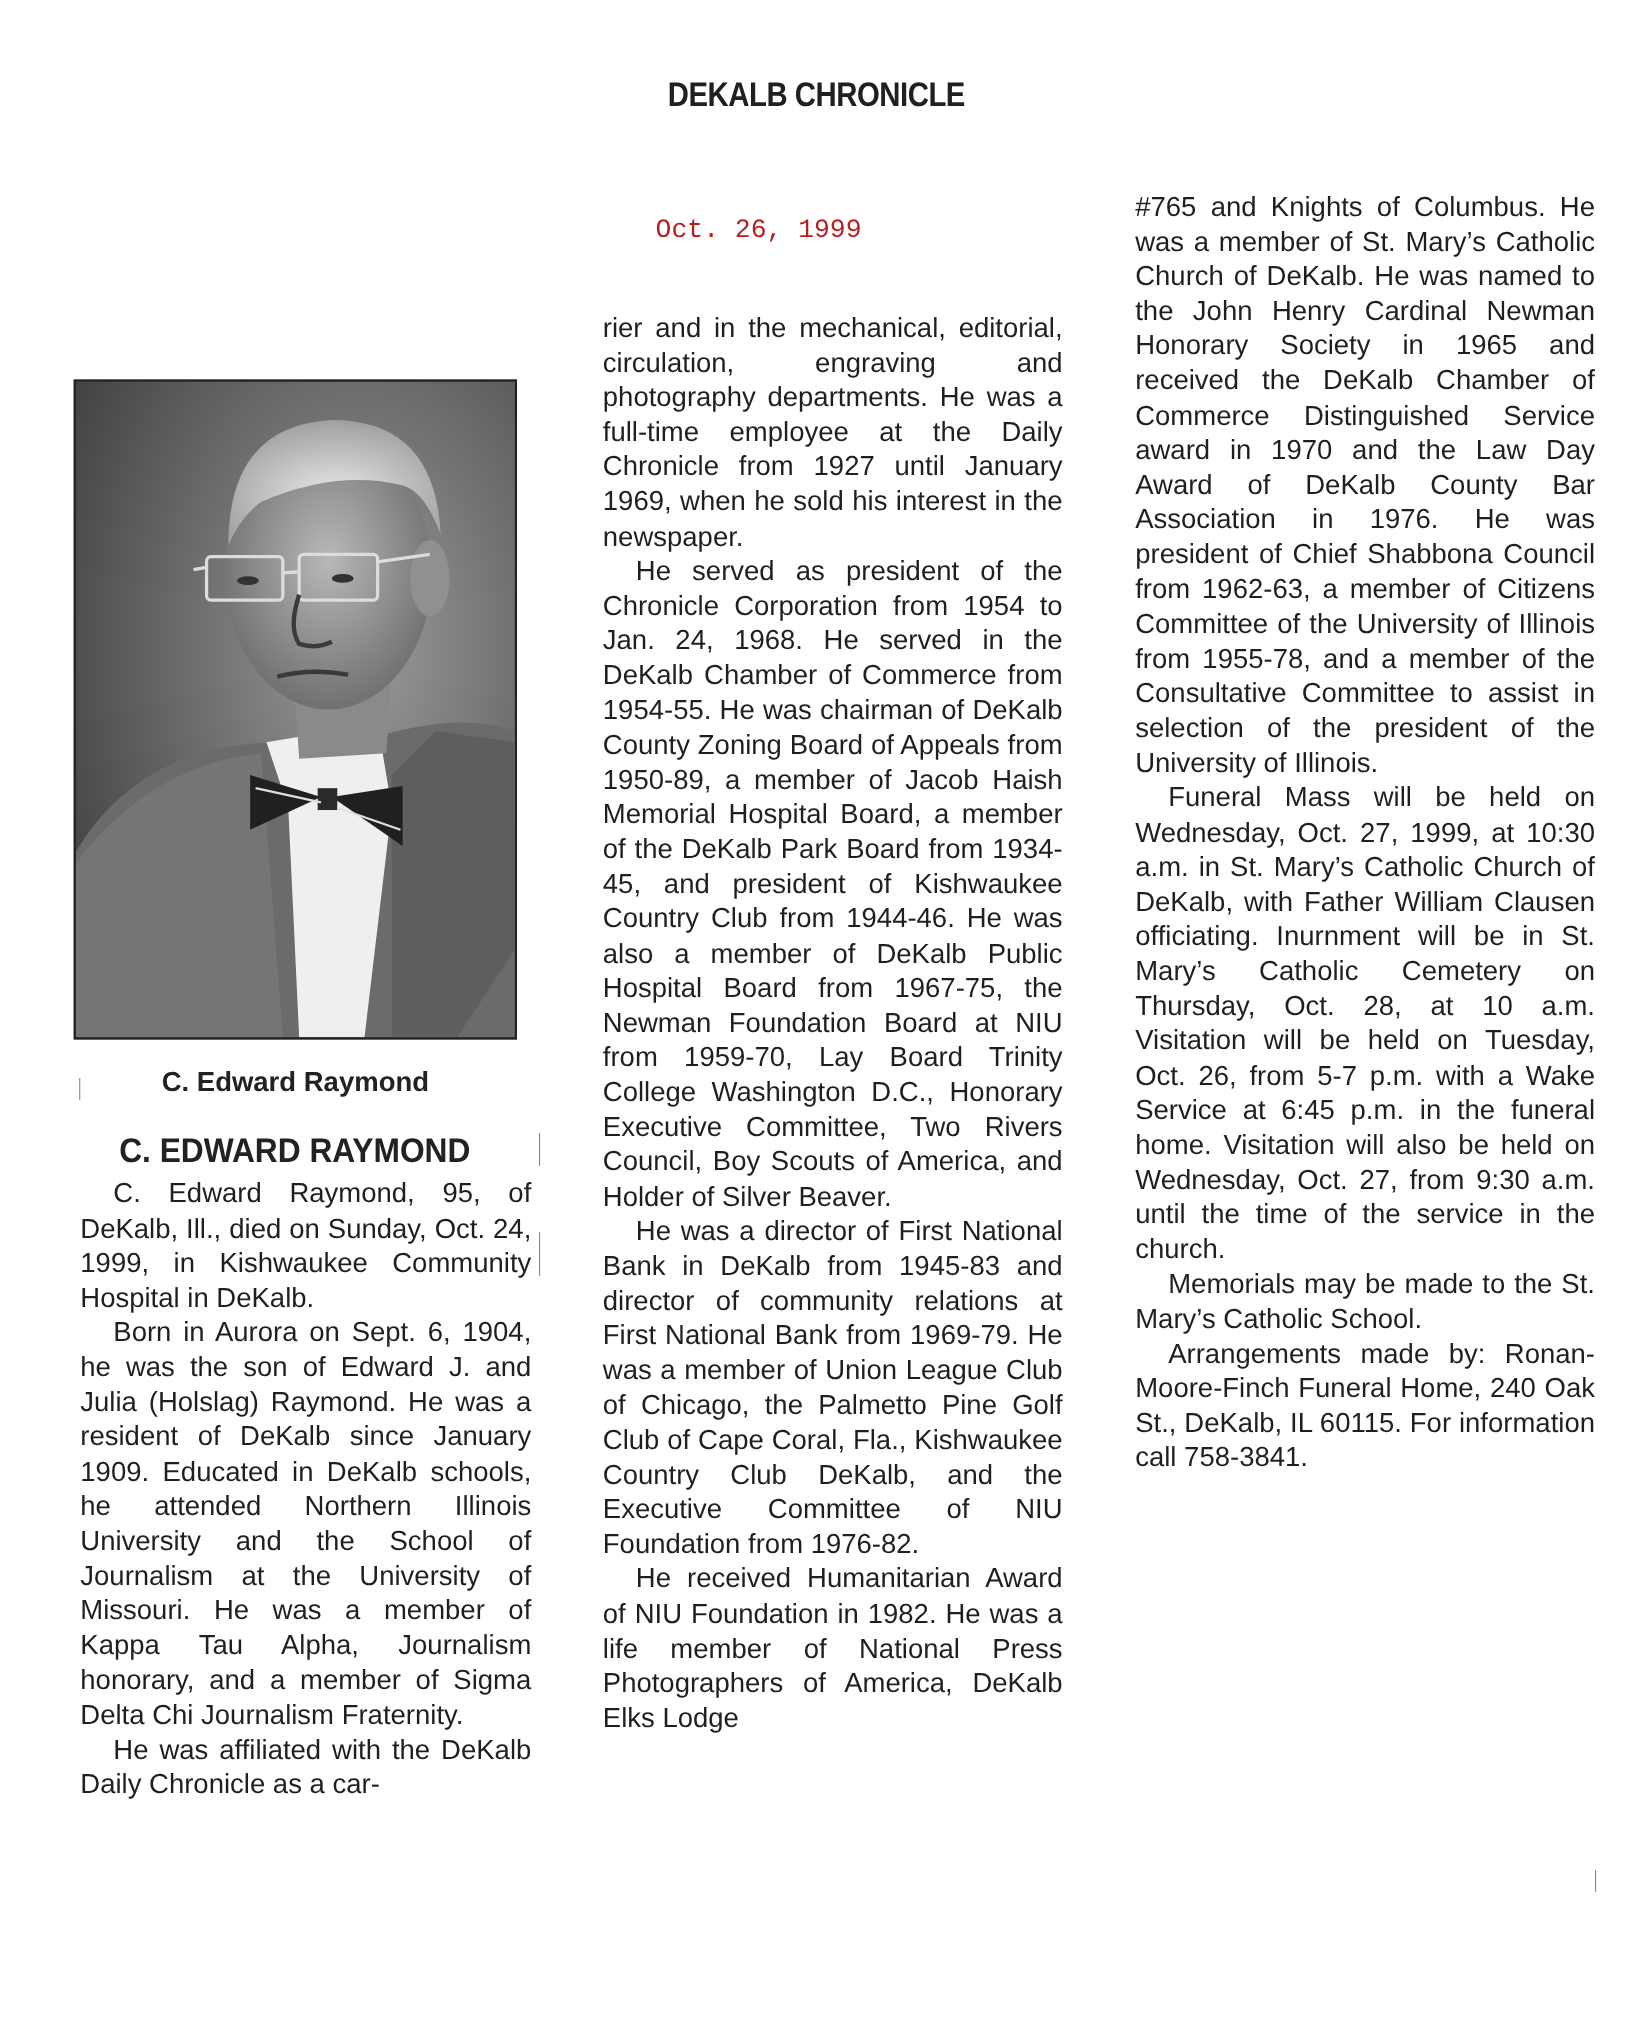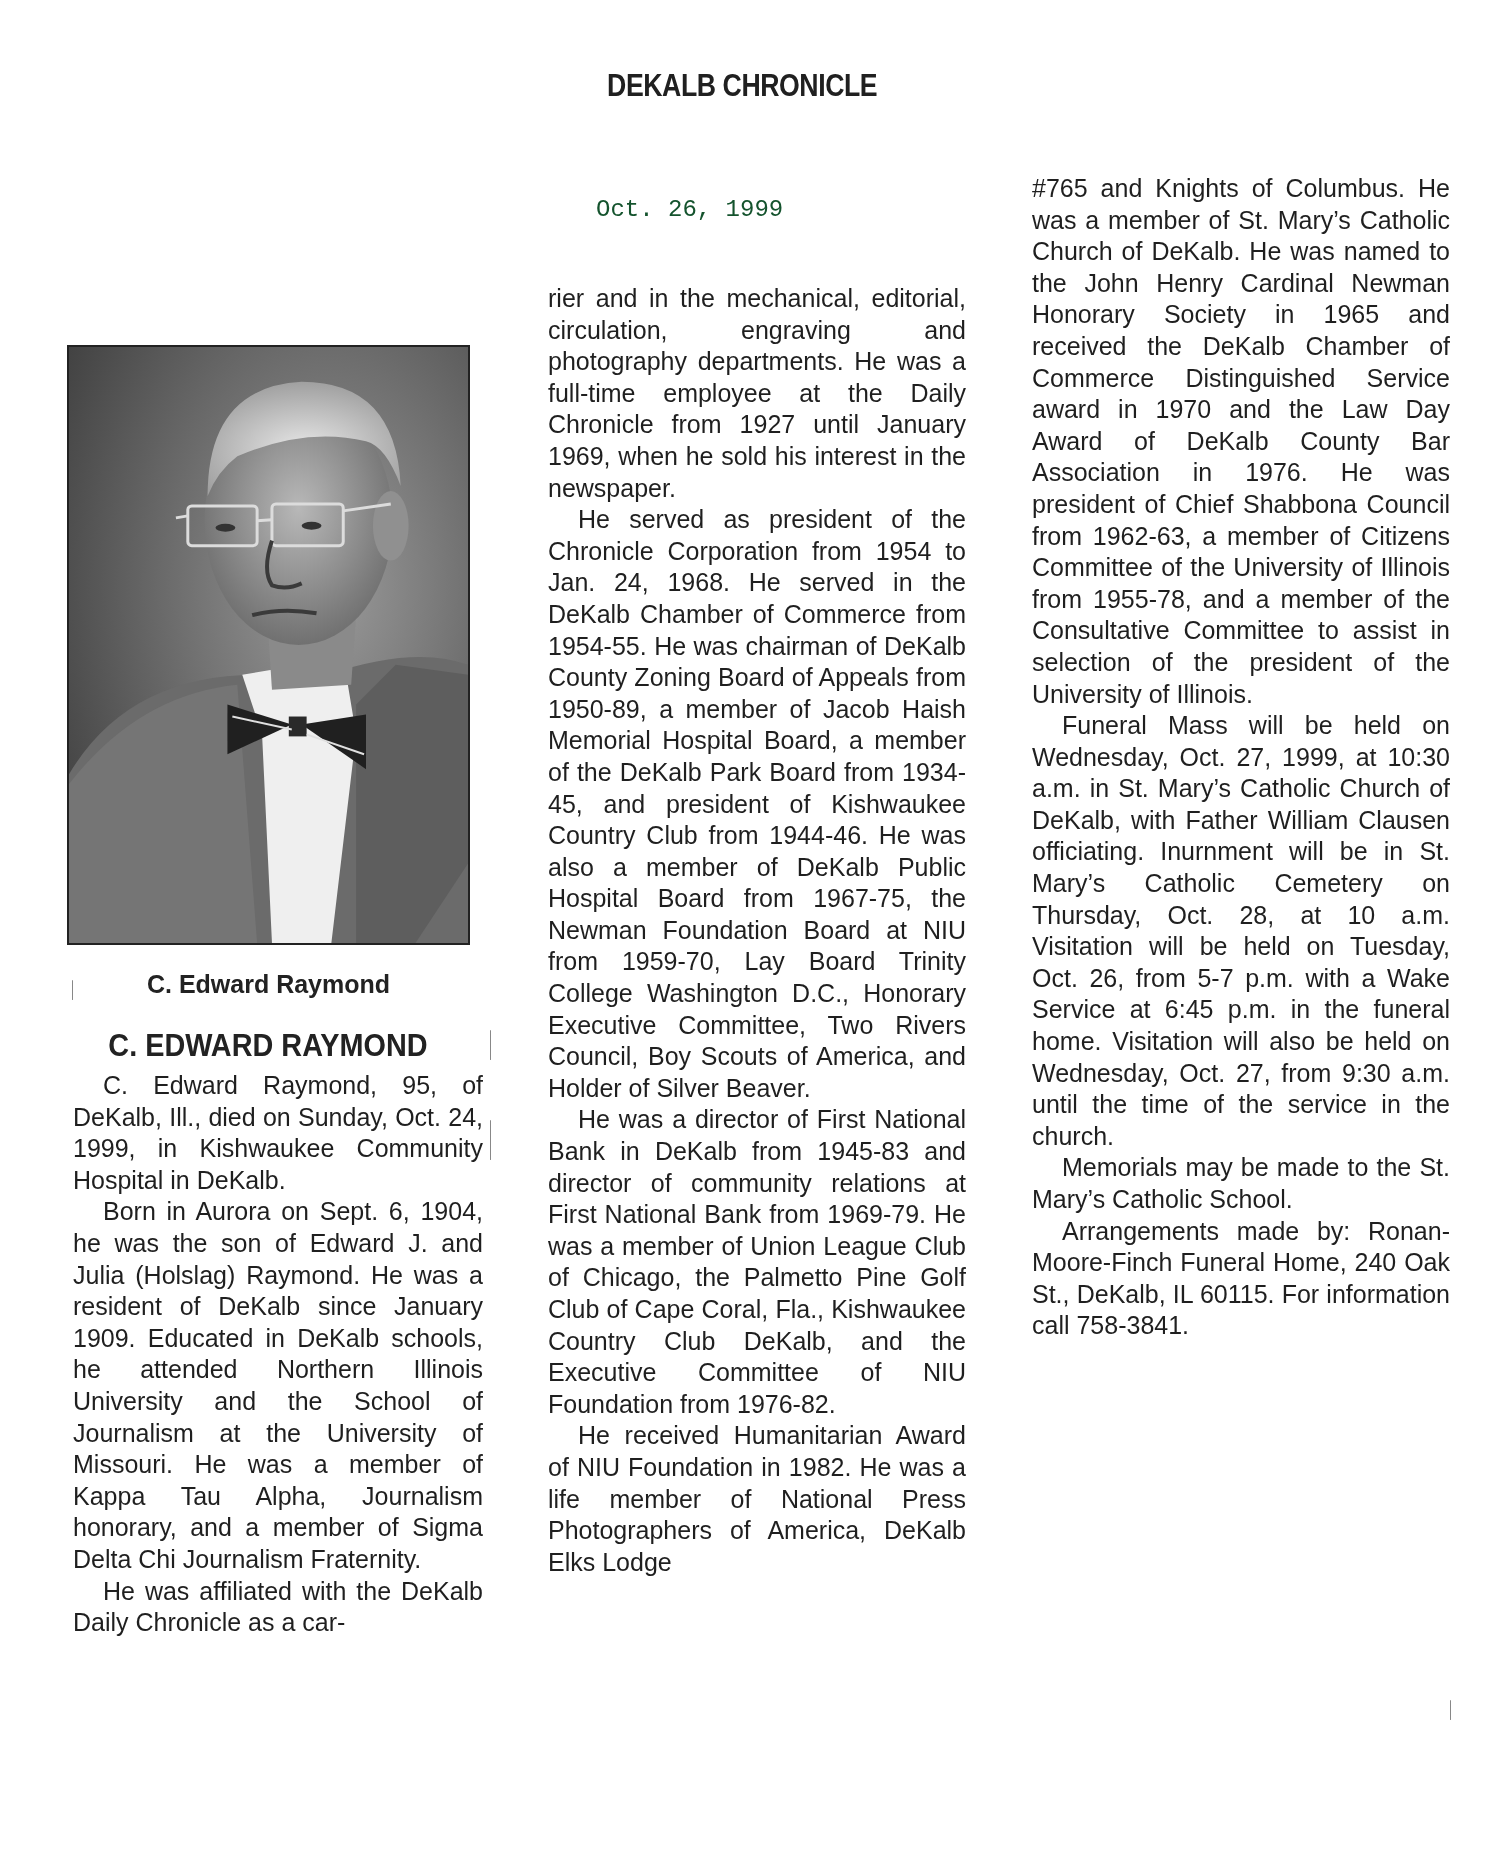--- a/index.html
+++ b/index.html
@@ -4,21 +4,21 @@
   <style>
     html, body { margin: 0; padding: 0; background: #ffffff; }
     body { width: 1485px; height: 1857px; position: relative; overflow: hidden; color: #1a1a1a; }
     .masthead {
       position: absolute; top: 68px; left: 0; width: 1485px; text-align: center;
       font-family: "Liberation Sans", sans-serif; font-weight: bold; font-size: 31px;
       letter-spacing: -0.5px; transform: scaleX(0.86); transform-origin: 740px 0; color: #202020;
     }
     .dateline {
       position: absolute; top: 196px; left: 596px;
-      font-family: "Liberation Mono", monospace; font-size: 24px; color: #14532d;
+      font-family: "Liberation Mono", monospace; font-size: 24px; color: #b91c1c;
     }
     .photo {
       position: absolute; left: 67px; top: 345px; width: 403px; height: 600px;
       border: 2px solid #222; box-sizing: border-box; overflow: hidden;
       background: #5a5a5a;
     }
     .photo svg { display: block; width: 100%; height: 100%; }
     .caption {
       position: absolute; top: 970px; left: 67px; width: 403px; text-align: center;
       font-family: "Liberation Sans", sans-serif; font-weight: bold; font-size: 25px; color: #222;

